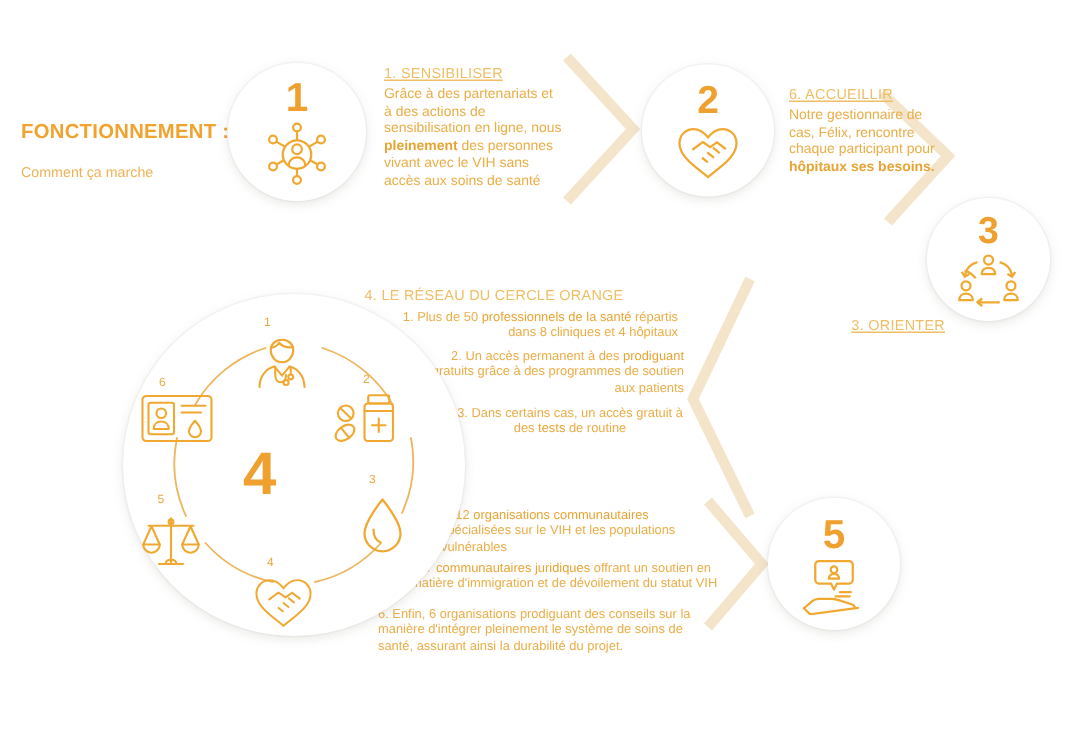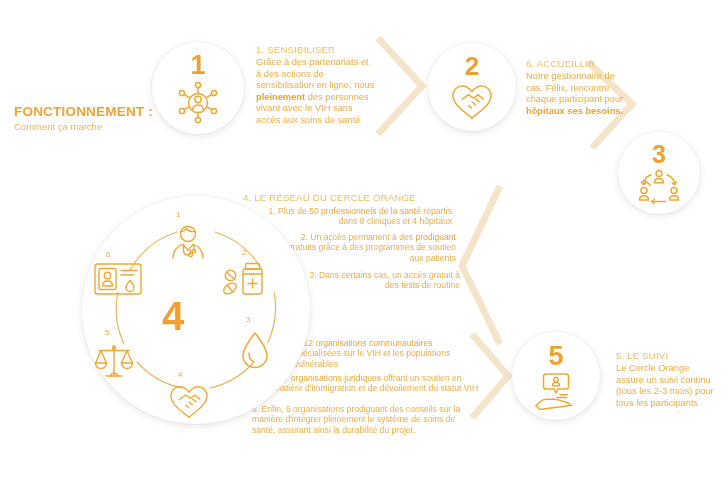--- a/index.html
+++ b/index.html
@@ -9,22 +9,22 @@
     -webkit-font-smoothing:antialiased;
   }
   .stage{position:absolute;left:0;top:0;width:727px;height:489px;}
   .abs{position:absolute;}
 
   
   
 
   
   #main-title{left:14px;top:80px;width:160px;}
-  #main-title .t1{font-size:13.5px;font-weight:bold;color:#F0A32F;letter-spacing:.2px;line-height:15px;margin-top:24px;}
-  #main-title .t2{font-size:9.5px;color:#EFB257;line-height:13px;margin-top:1px;}
+  #main-title .t1{font-size:13.5px;font-weight:bold;color:#F0A32F;letter-spacing:.2px;line-height:15px;}
+  #main-title .t2{font-size:9.5px;color:#EFB257;line-height:13px;margin-top:14px;}
 
   
   .circle{border-radius:50%;background:#ffffff;
           box-shadow:0 2px 7px rgba(120,110,95,.17), 0 0 0 1px rgba(200,190,175,.10);
           display:flex;flex-direction:column;align-items:center;justify-content:center;}
   .circ-num{color:#F0A02E;font-weight:bold;line-height:1;}
 
   #circle-1{left:152px;top:42px;width:92px;height:92px;}
   #circle-2{left:428px;top:43px;width:88px;height:88px;}
   #circle-3{left:618px;top:132px;width:82px;height:82px;}
@@ -34,21 +34,21 @@
   #circle-1 .circ-num{font-size:27px;margin-bottom:1px;}
   #circle-2 .circ-num{font-size:26px;margin-bottom:2px;}
   #circle-3 .circ-num{font-size:25px;margin-bottom:2px;}
   #circle-5 .circ-num{font-size:27px;margin-bottom:2px;}
 
   
   .chev{stroke:#F4E4CA;fill:none;stroke-width:7;stroke-linecap:butt;stroke-linejoin:miter;}
 
   
   .txt{color:#EBAF4F;}
-  .txt .h{font-size:9.6px;color:#EFBE62;letter-spacing:.2px;margin-bottom:2px;font-weight:normal;}
+  .txt .h{font-size:9.6px;color:#EFBE62;letter-spacing:.2px;margin-bottom:2px;font-weight:normal;text-decoration:underline;}
   .txt p{margin:0;font-size:9.3px;line-height:11.6px;color:#EBAD46;}
   .txt b{font-weight:bold;color:#E8A433;}
 
   #text-1{left:256px;top:44px;width:120px;}
   #text-2{left:526px;top:58px;width:104px;}
   #text-3{left:478px;top:212px;width:152px;text-align:right;}
   #text-5{left:616px;top:350px;width:100px;}
 
   
   #sec4-title{left:243px;top:192px;font-size:9.6px;color:#EFBE62;letter-spacing:.2px;}
@@ -164,48 +164,45 @@
     <div class="h">1. SENSIBILISER</div>
     <p>Grâce à des partenariats et à des actions de sensibilisation en ligne, nous <b>pleinement</b> des personnes vivant avec le VIH sans accès aux soins de santé</p>
   </div>
 
   <div class="abs txt" id="text-2">
     <div class="h">6. ACCUEILLIR</div>
     <p>Notre gestionnaire de cas, Félix, rencontre chaque participant pour <b>hôpitaux ses besoins.</b></p>
   </div>
 
   <div class="abs txt" id="text-3">
-  </div>
-
-  <div class="abs txt" id="text-5">
-    <div class="h">5. LE SUIVI</div>
-    <p>Le Cercle Orange assure un suivi continu (tous les 2-3 mois) pour tous les participants</p>
-  </div>
+    <div class="h">3. ORIENTER</div>
+  </div>
+
 
   <div class="abs" id="sec4-title">4. LE RÉSEAU DU CERCLE ORANGE</div>
 
   <div class="li" id="li-1" style="text-align:right">
     <span>1.</span>
     <span>Plus de 50 <b>professionnels de la santé</b> répartis dans 8 cliniques et 4 hôpitaux</span>
   </div>
   <div class="li" id="li-2" style="text-align:right">
     <span>2.</span>
     <span>Un accès permanent à des <b>prodiguant</b> gratuits grâce à des programmes de soutien aux patients</span>
   </div>
-  <div class="li" id="li-3" style="text-align:right">
+  <div class="li" id="li-3" style="text-align:center">
     <span>3.</span>
     <span>Dans certains cas, un accès gratuit à des <b>tests</b> de routine</span>
   </div>
   <div class="li" id="li-4">
     <span>4.</span>
     <span>12 <b>organisations communautaires</b> spécialisées sur le VIH et les populations vulnérables</span>
   </div>
   <div class="li" id="li-5">
     <span>5.</span>
-    <span>7 <b>organisations juridiques</b> offrant un soutien en matière d'immigration et de dévoilement du statut VIH</span>
+    <span>7 <b>communautaires juridiques</b> offrant un soutien en matière d'immigration et de dévoilement du statut VIH</span>
   </div>
   <div class="li" id="li-6">
     <span>6.</span>
     <span>Enfin, 6 organisations prodiguant des conseils sur la manière d'intégrer pleinement le système de soins de santé, assurant ainsi la durabilité du projet.</span>
   </div>
 
   <div class="abs circle" id="circle-4"></div>
 
   <svg class="abs" style="left:82px;top:196px;width:228px;height:228px;pointer-events:none" viewBox="0 0 228 228">
     <g fill="none" stroke="#EDB55C" stroke-width="1.2" stroke-linecap="round">

